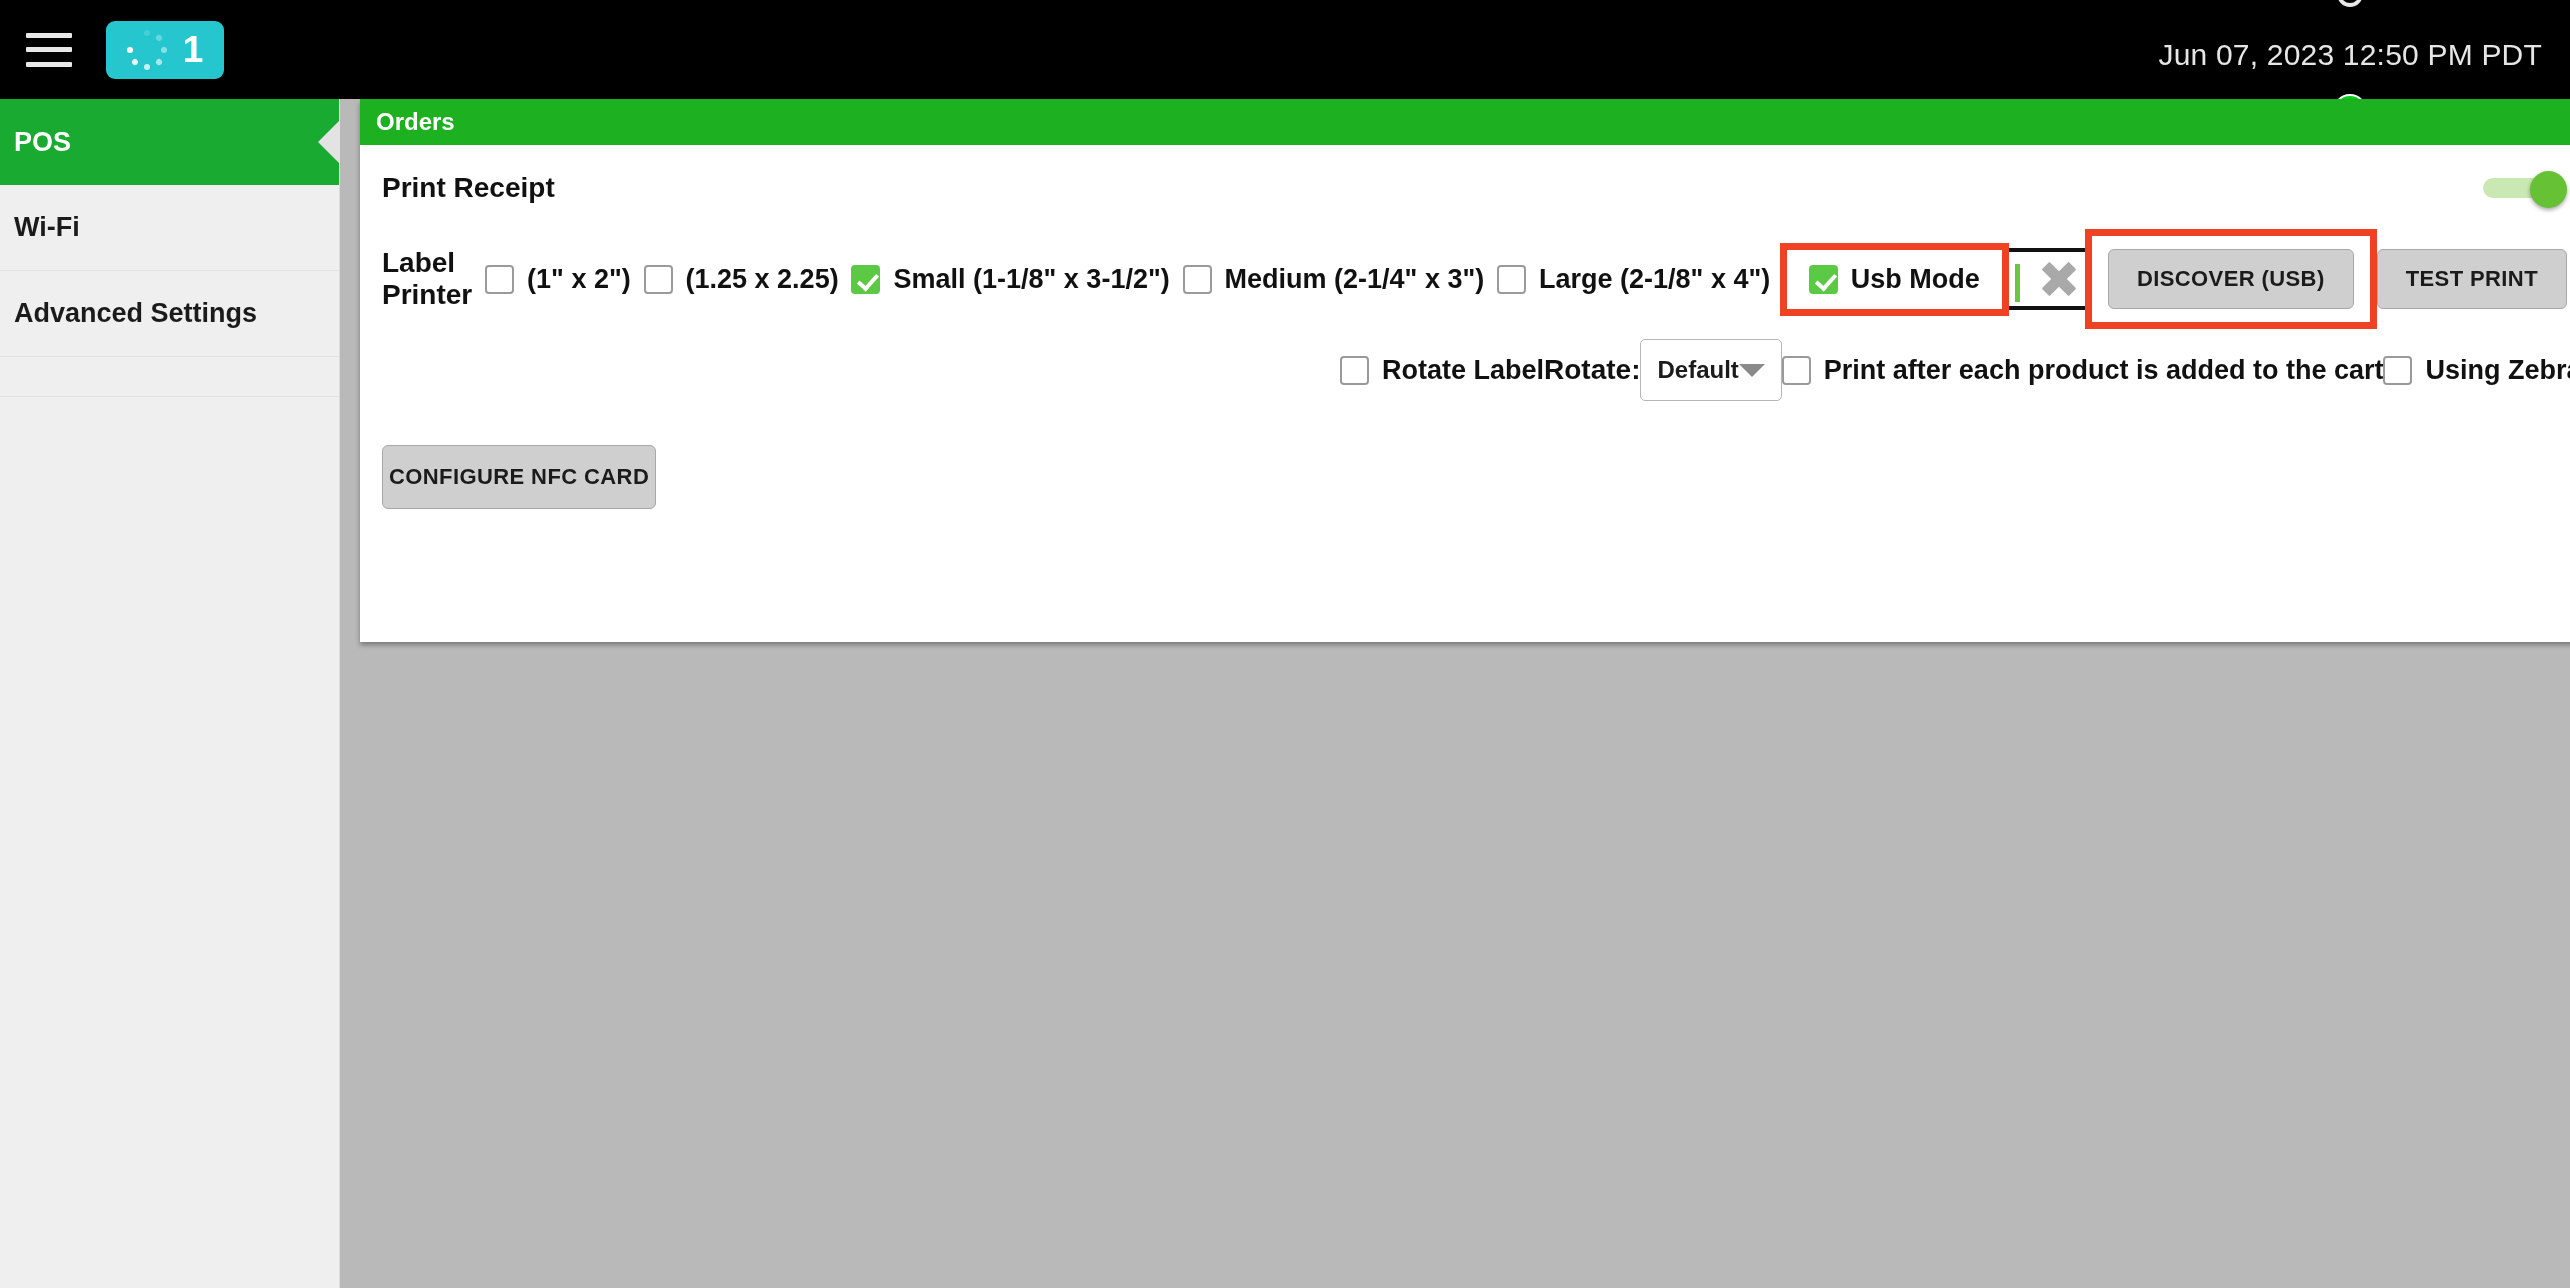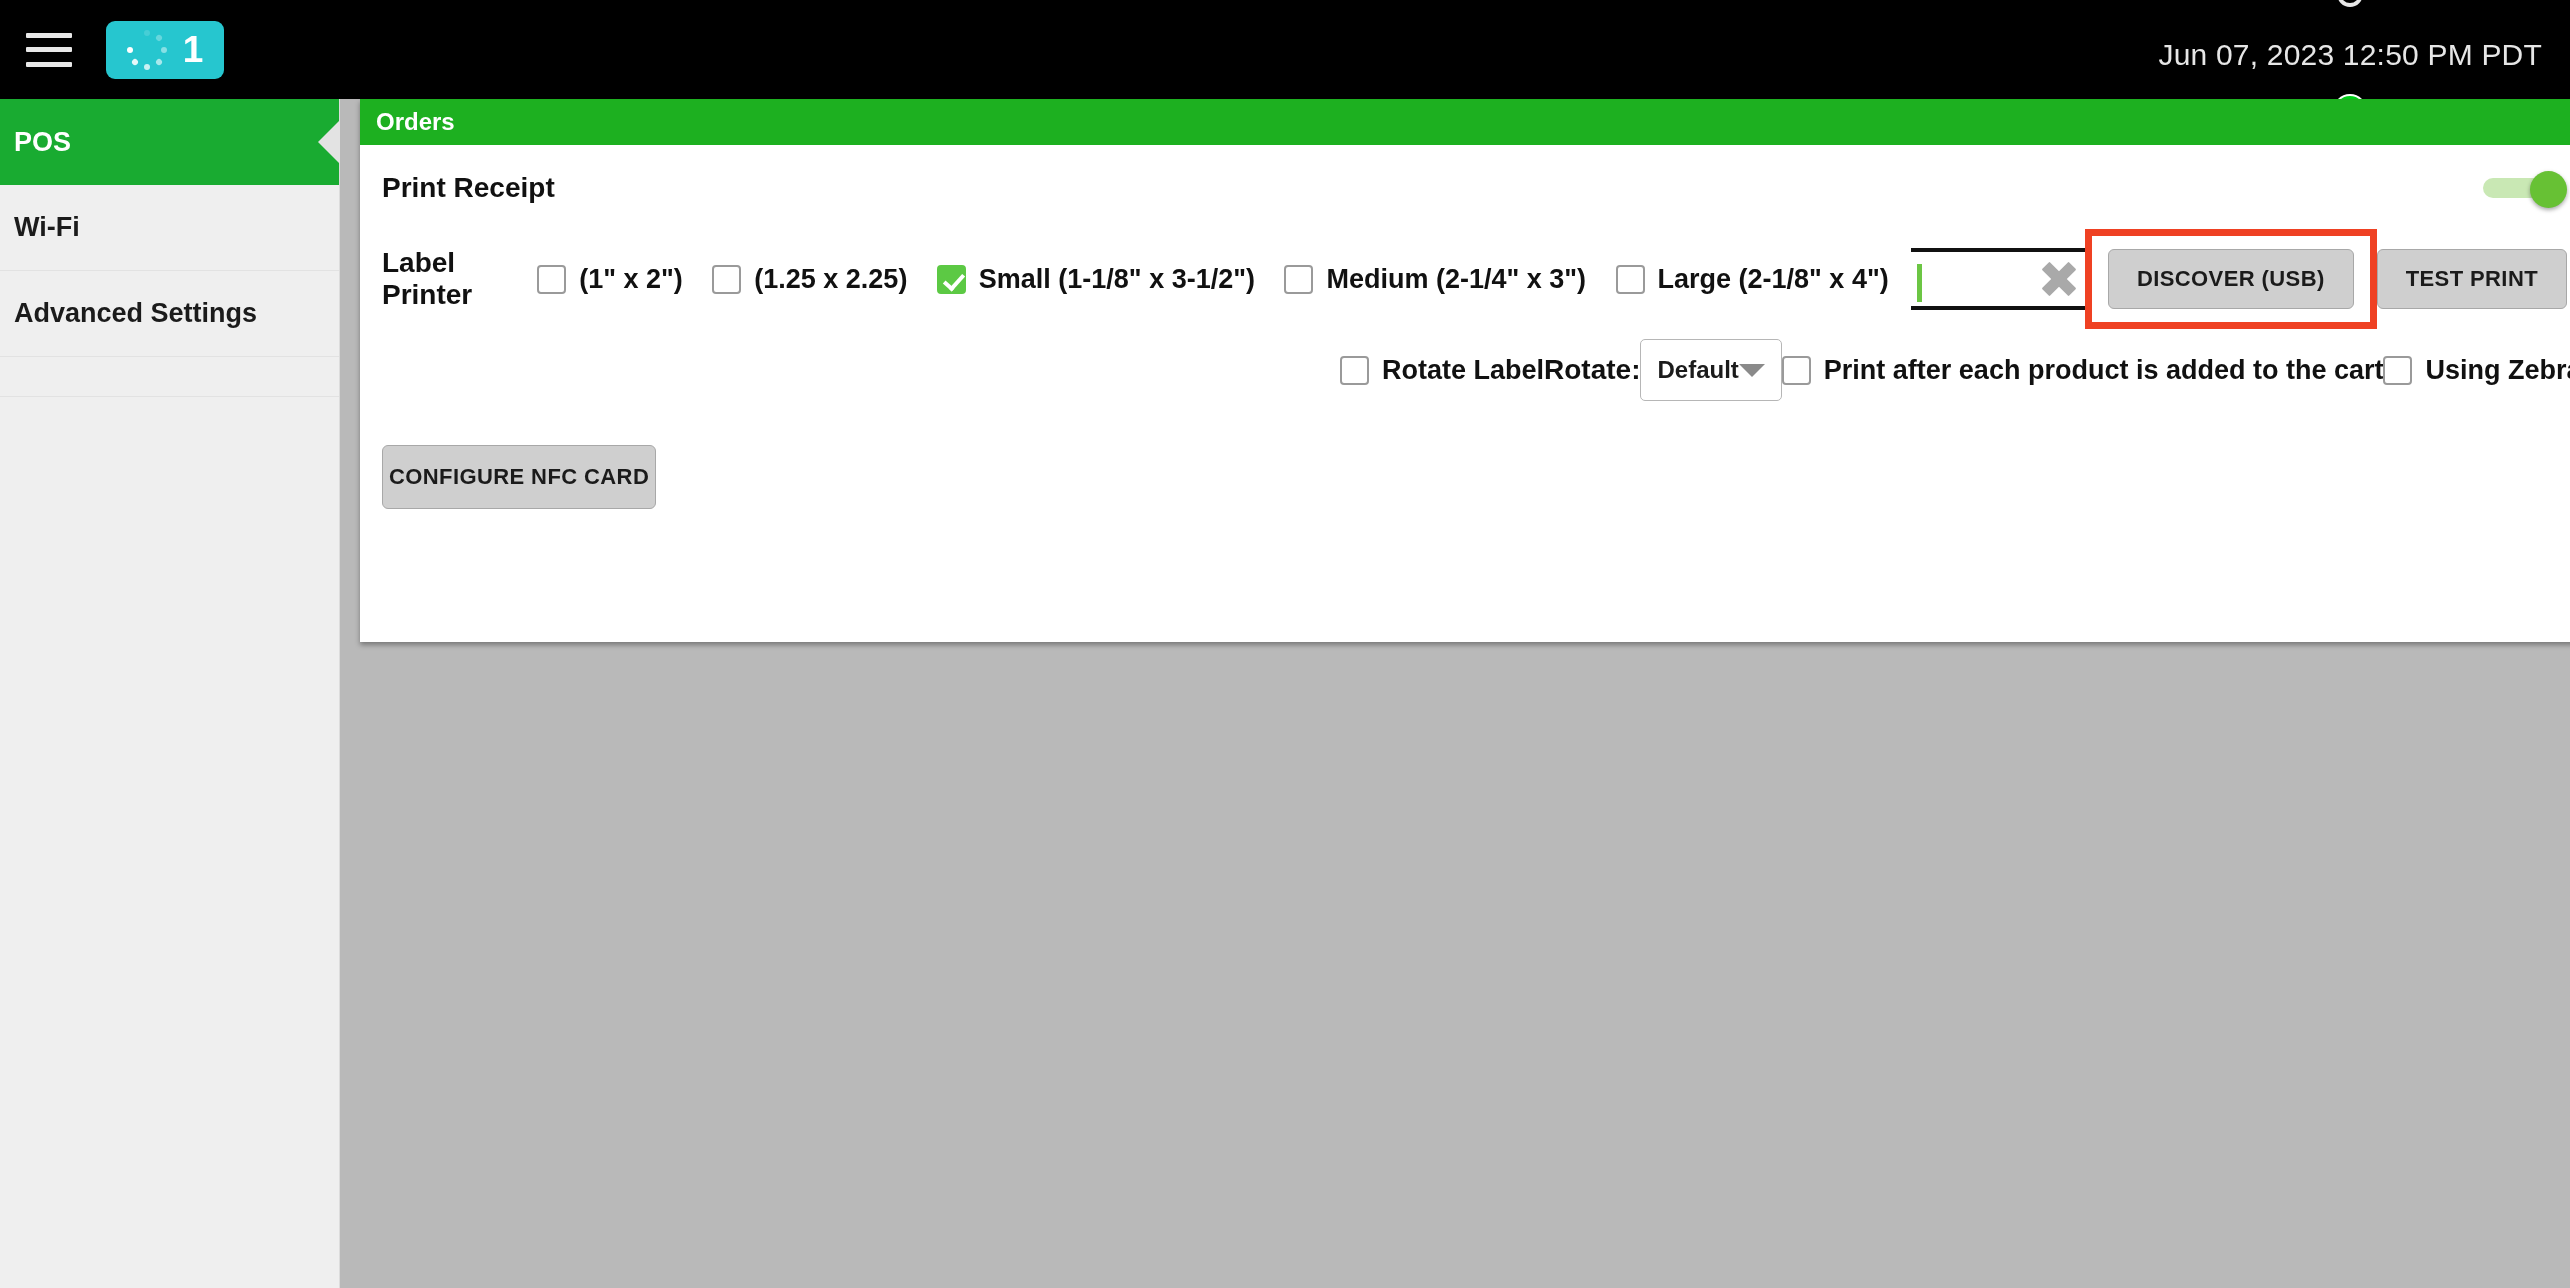--- a/index.html
+++ b/index.html
@@ -288,20 +288,26 @@
       <span class="cb-label">Medium (2-1/4" x 3")</span>
     </div>
     <div class="gap-40"></div>
 
     <div class="cb-wrap">
       <span class="cb"></span>
       <span class="cb-label">Large (2-1/8" x 4")</span>
     </div>
     <div class="gap-30"></div>
 
+    <div class="annot" style="padding: 14px 22px;">
+      <div class="cb-wrap">
+        <span class="cb checked"></span>
+        <span class="cb-label">Usb Mode</span>
+      </div>
+    </div>
 
     <div class="usb-input">
       <span class="caret-bar"></span>
       <span class="clear-x"></span>
     </div>
 
     <div class="annot" style="padding: 13px 16px;">
       <div class="btn-grey">DISCOVER (USB)</div>
     </div>
 

